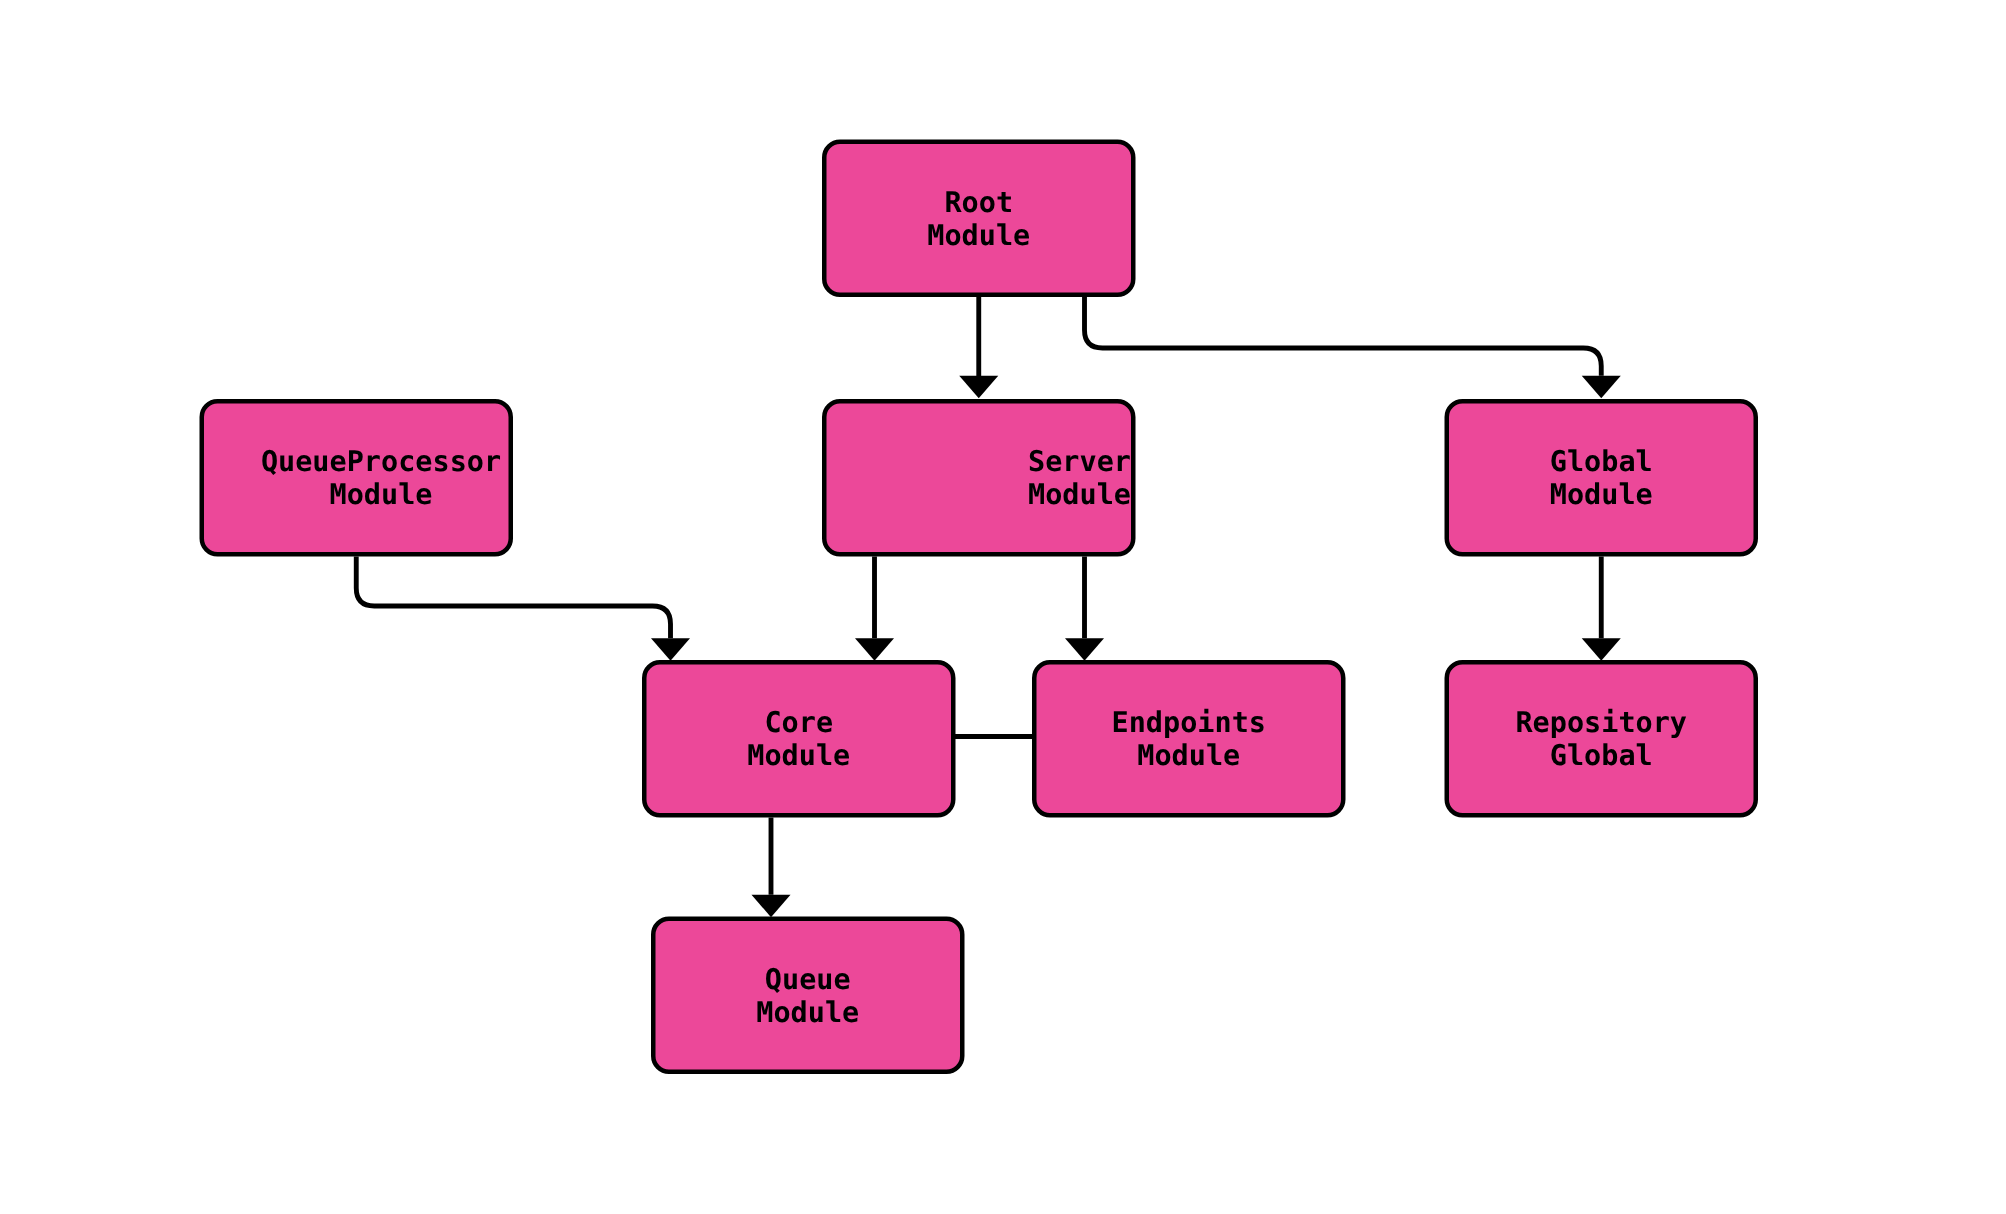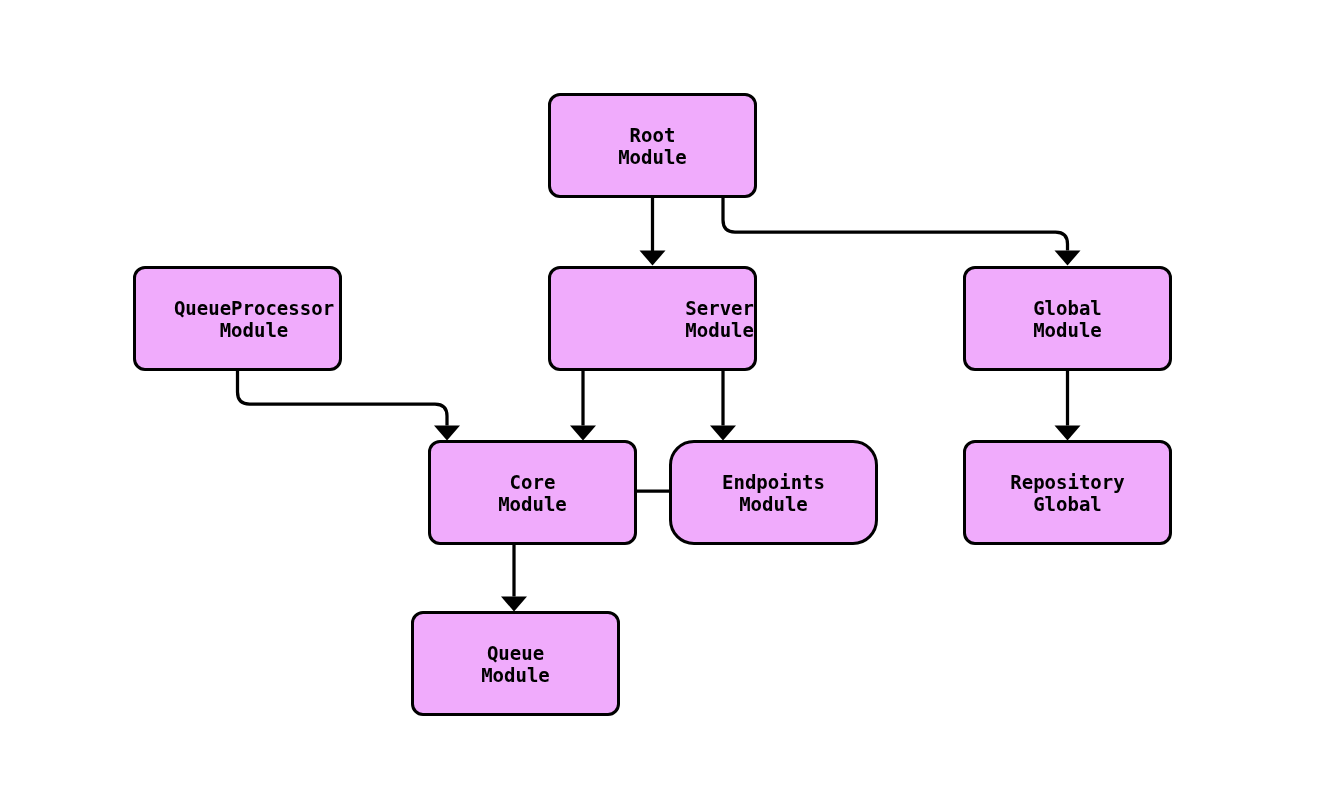--- a/index.html
+++ b/index.html
@@ -28,44 +28,44 @@
   }
   .edge-layer polygon {
     fill: #000000;
     stroke: none;
   }
   .node {
     position: absolute;
     width: 209px;
     height: 105px;
     box-sizing: border-box;
-    background: #f0abfc;
+    background: #ec4899;
     border: 3px solid #000000;
     border-radius: 12px;
     display: flex;
     align-items: center;
     justify-content: center;
   }
   .node-label {
     font-weight: bold;
     font-size: 19px;
     line-height: 22px;
     color: #000000;
     text-align: center;
     white-space: pre-line;
   }
   
   .n-root          { left: 548px; top: 93px;  }
   .n-queueprocessor{ left: 133px; top: 266px; padding-left: 33px; }
   .n-server        { left: 548px; top: 266px; justify-content: flex-end; }
   .n-global        { left: 963px; top: 266px; }
   .n-core          { left: 428px; top: 440px; }
-  .n-endpoints     { left: 669px; top: 440px; border-radius: 25px; }
+  .n-endpoints     { left: 688px; top: 440px; }
   .n-repository    { left: 963px; top: 440px; }
-  .n-queue         { left: 411px; top: 611px; }
+  .n-queue         { left: 434px; top: 611px; }
 </style>
 </head>
 <body>
 
 <svg class="edge-layer" viewBox="0 0 1337 809" xmlns="http://www.w3.org/2000/svg">
 
   <g>
     <path d="M652.5,198 V251"></path>
     <polygon points="639.5,250.5 665.5,250.5 652.5,265.5"></polygon>
   </g>

